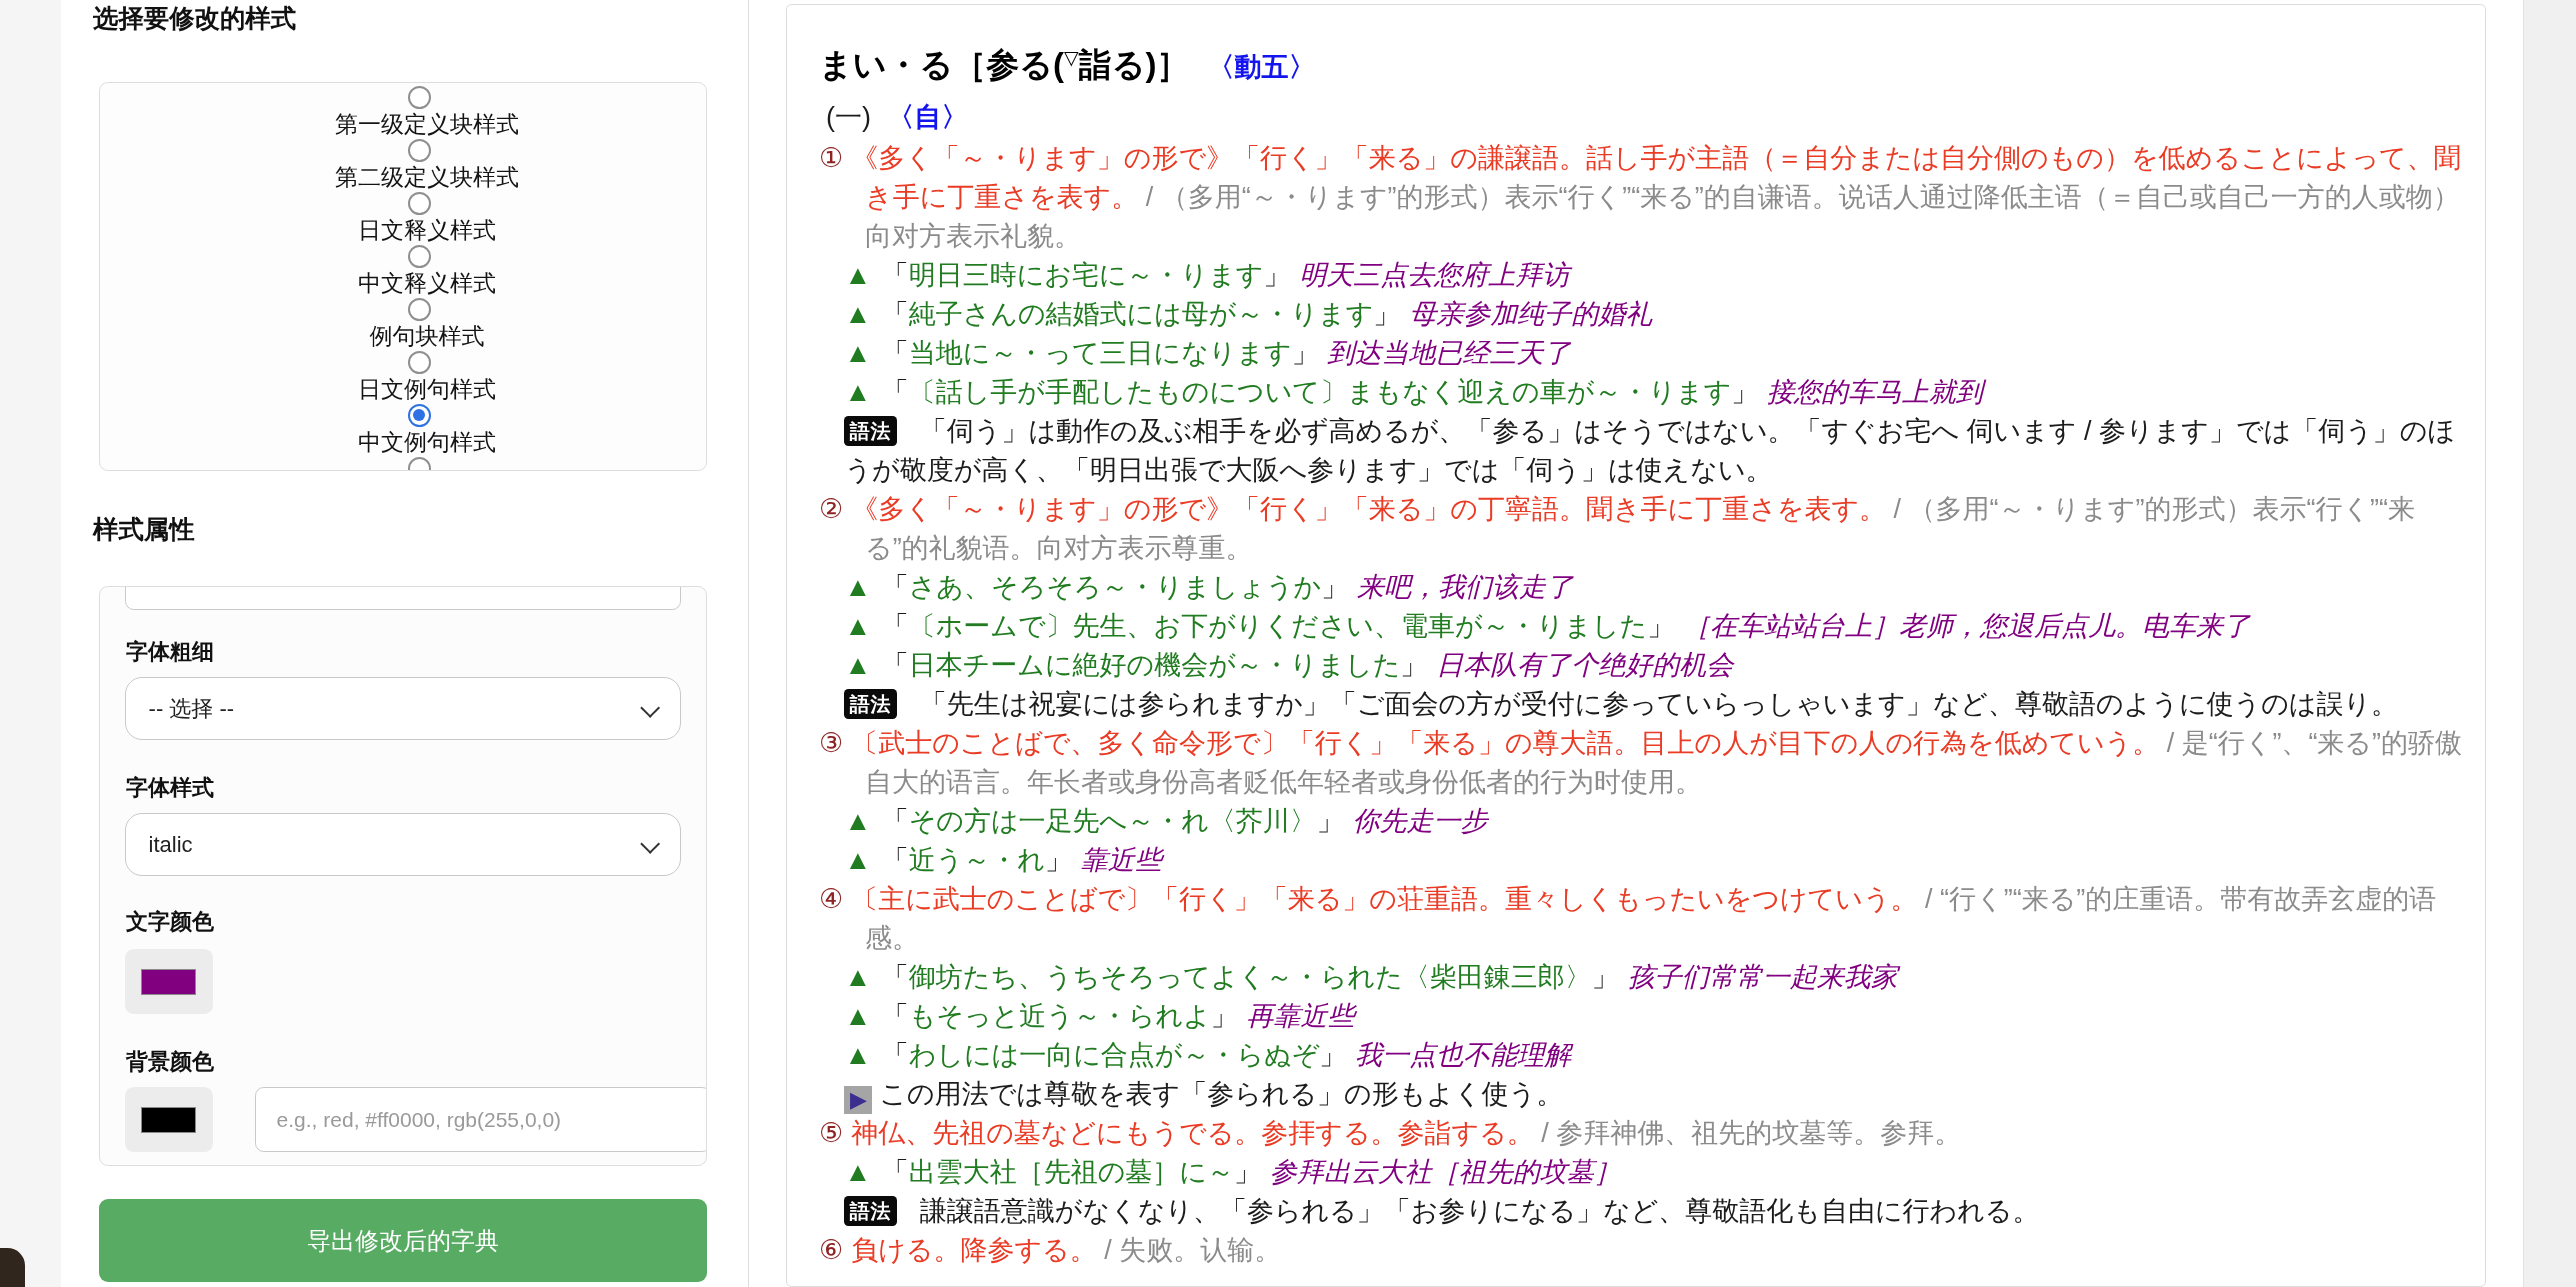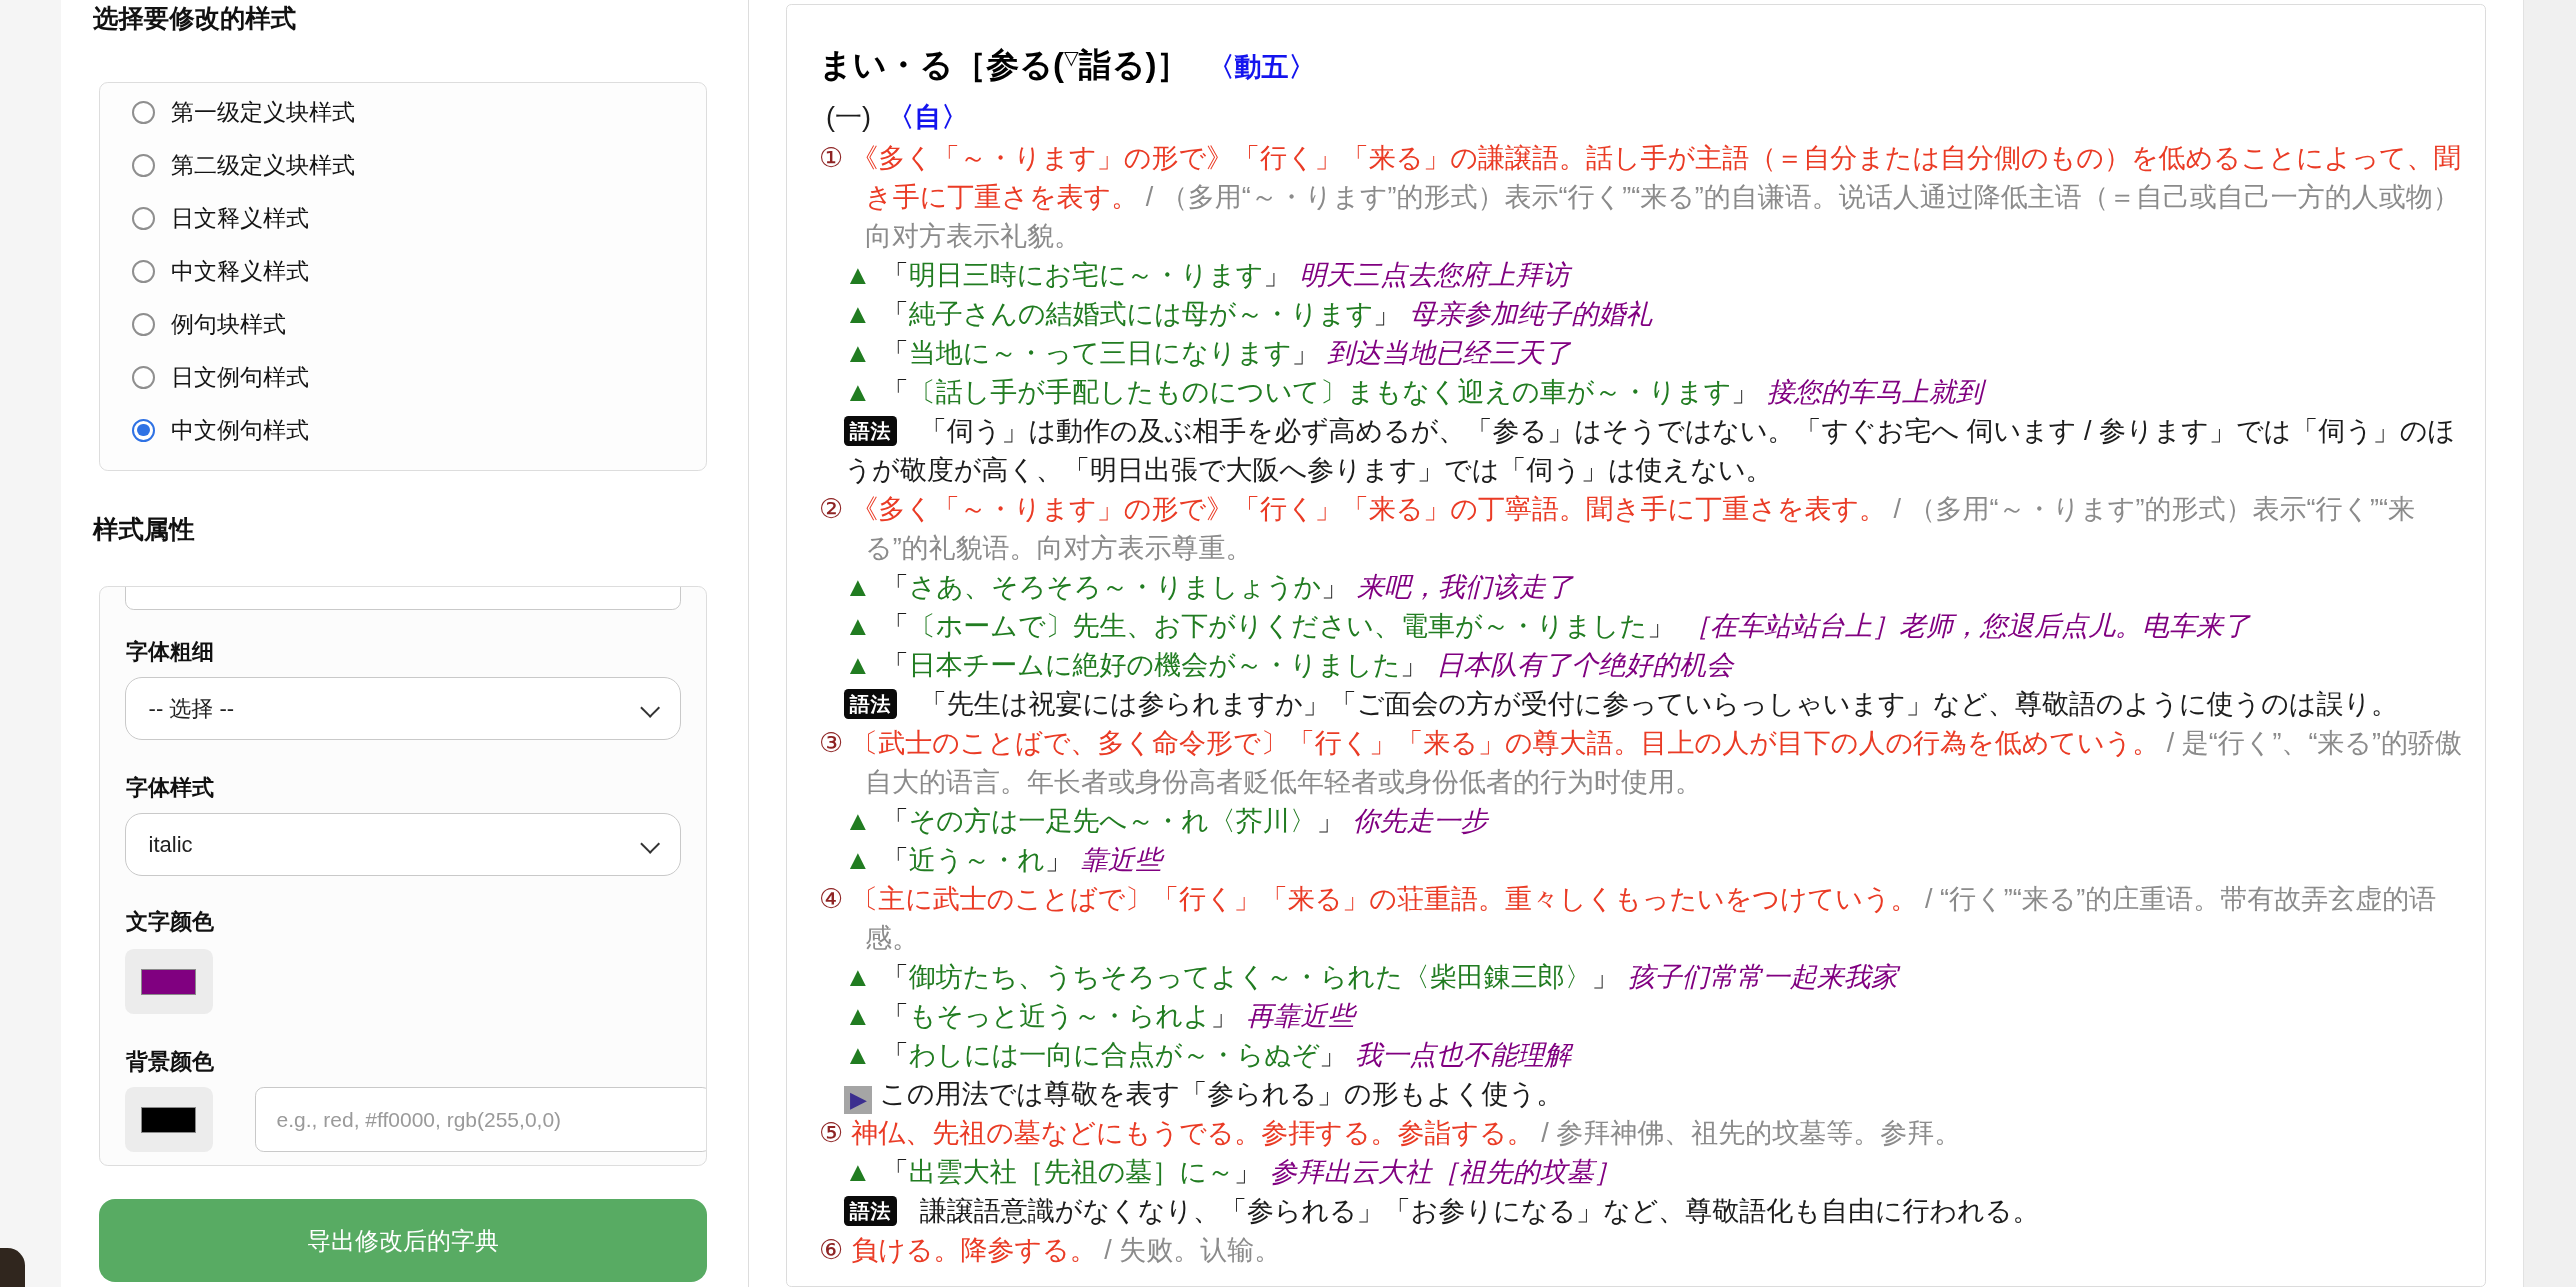--- a/index.html
+++ b/index.html
@@ -10,36 +10,36 @@
   
   .left-gutter{position:absolute;left:0;top:0;width:61px;height:1287px;background:#f5f5f5;border-right:0.9px solid #e3e3e3;}
   .corner-shape{position:absolute;left:0;bottom:0;width:24.6px;height:39px;background:#30261e;border-top-right-radius:17.5px;}
   .scroll-strip{position:absolute;left:2523px;top:0;width:53px;height:1287px;background:#f0f0f0;border-left:0.9px solid #e2e2e2;}
   
   .sidebar{position:absolute;left:61px;top:0;width:687px;height:1287px;background:#fff;border-right:0.9px solid #ddd;}
   .sb-title{position:absolute;left:32px;font-size:25.4px;font-weight:bold;color:#111;margin:0;white-space:nowrap;}
   .sb-title.t1{top:1.8px;}
   .sb-title.t2{top:513px;}
   .radio-card{position:absolute;left:38px;top:82px;width:608px;height:389px;border:0.9px solid #ddd;border-radius:8.8px;background:#fdfdfd;overflow:hidden;padding:2.6px 0 0 0;box-sizing:border-box;}
-  .radio-row{height:53px;display:flex;align-items:center;padding-left:32px;cursor:pointer;}
+  .radio-row{height:53px;display:flex;align-items:center;padding-left:32px;cursor:pointer;flex-direction:column;}
   .rdo{width:23px;height:23px;border:2.2px solid #8f8f8f;border-radius:50%;box-sizing:border-box;display:flex;align-items:center;justify-content:center;flex:0 0 auto;background:#fff;}
   .rdo.sel{border-color:#2f72e4;}
   .rdo .dot{width:12.3px;height:12.3px;border-radius:50%;background:#2f72e4;}
   .radio-row .lbl{font-size:23px;margin-left:16px;color:#141414;white-space:nowrap;}
   .attr-card{position:absolute;left:38px;top:586px;width:608px;height:580px;border:0.9px solid #ddd;border-radius:8.8px;background:#fcfcfc;overflow:hidden;box-sizing:border-box;}
   .cut-input{position:absolute;left:24.6px;right:24.6px;top:-33px;height:54px;background:#fff;border:0.9px solid #c9c9c9;border-radius:8.8px;}
   .attr-label{position:absolute;left:26px;font-size:22px;font-weight:bold;color:#111;white-space:nowrap;}
   .sel-box{position:absolute;left:24.6px;right:24.6px;height:63px;background:#fff;border:0.9px solid #c9c9c9;border-radius:17px;font-size:22px;color:#222;line-height:61px;padding-left:23px;box-sizing:border-box;cursor:pointer;}
   .chev{position:absolute;right:23px;top:23px;width:12.3px;height:12.3px;border-right:2.2px solid #333;border-bottom:2.2px solid #333;transform:rotate(45deg);}
   .swatch-row{position:absolute;left:24.6px;right:24.6px;height:65px;}
   .swatch{position:absolute;left:0;top:0;width:88px;height:65px;background:#ececec;border-radius:8.8px;display:flex;align-items:center;justify-content:center;cursor:pointer;}
   .swatch .chip{width:53px;height:24px;border:1.8px solid #8a8a8a;}
   .color-input{position:absolute;left:130px;top:0;width:456px;height:65px;background:#fff;border:0.9px solid #c9c9c9;border-radius:8.8px;font-size:22px;color:#222;padding:0 0 0 21px;box-sizing:border-box;font-family:"Liberation Sans","DejaVu Sans",sans-serif;}
   .color-input::placeholder{color:#9a9a9a;font-size:21px;}
-  .export-btn{position:absolute;left:38px;top:1199px;width:608px;height:83px;background:#58ab63;border:none;border-radius:16px;color:#fff;font-size:24px;cursor:pointer;font-family:inherit;}
+  .export-btn{position:absolute;left:38px;top:1199px;width:608px;height:83px;background:#58ab63;border:none;border-radius:9px;color:#fff;font-size:24px;cursor:pointer;font-family:inherit;}
   
   .content-panel{position:absolute;left:786px;top:4.4px;width:1700px;height:1283px;background:#fff;border:0.9px solid #dcdcdc;border-radius:5.3px;box-sizing:border-box;overflow:hidden;}
   .entry{padding:29px 10.5px 0 32px;}
   .hw-line{line-height:48px;white-space:nowrap;}
   .hw{font-size:33px;font-weight:bold;color:#000;}
   .hw sup{font-size:19px;}
   .tag-blue{color:#1414ee;font-weight:bold;font-size:27px;}
   .hw-line .tag-blue{margin-left:14px;}
   .sec-line{line-height:44px;font-size:27px;padding-left:7px;}
   .sec-line .tag-blue{margin-left:8.8px;}

